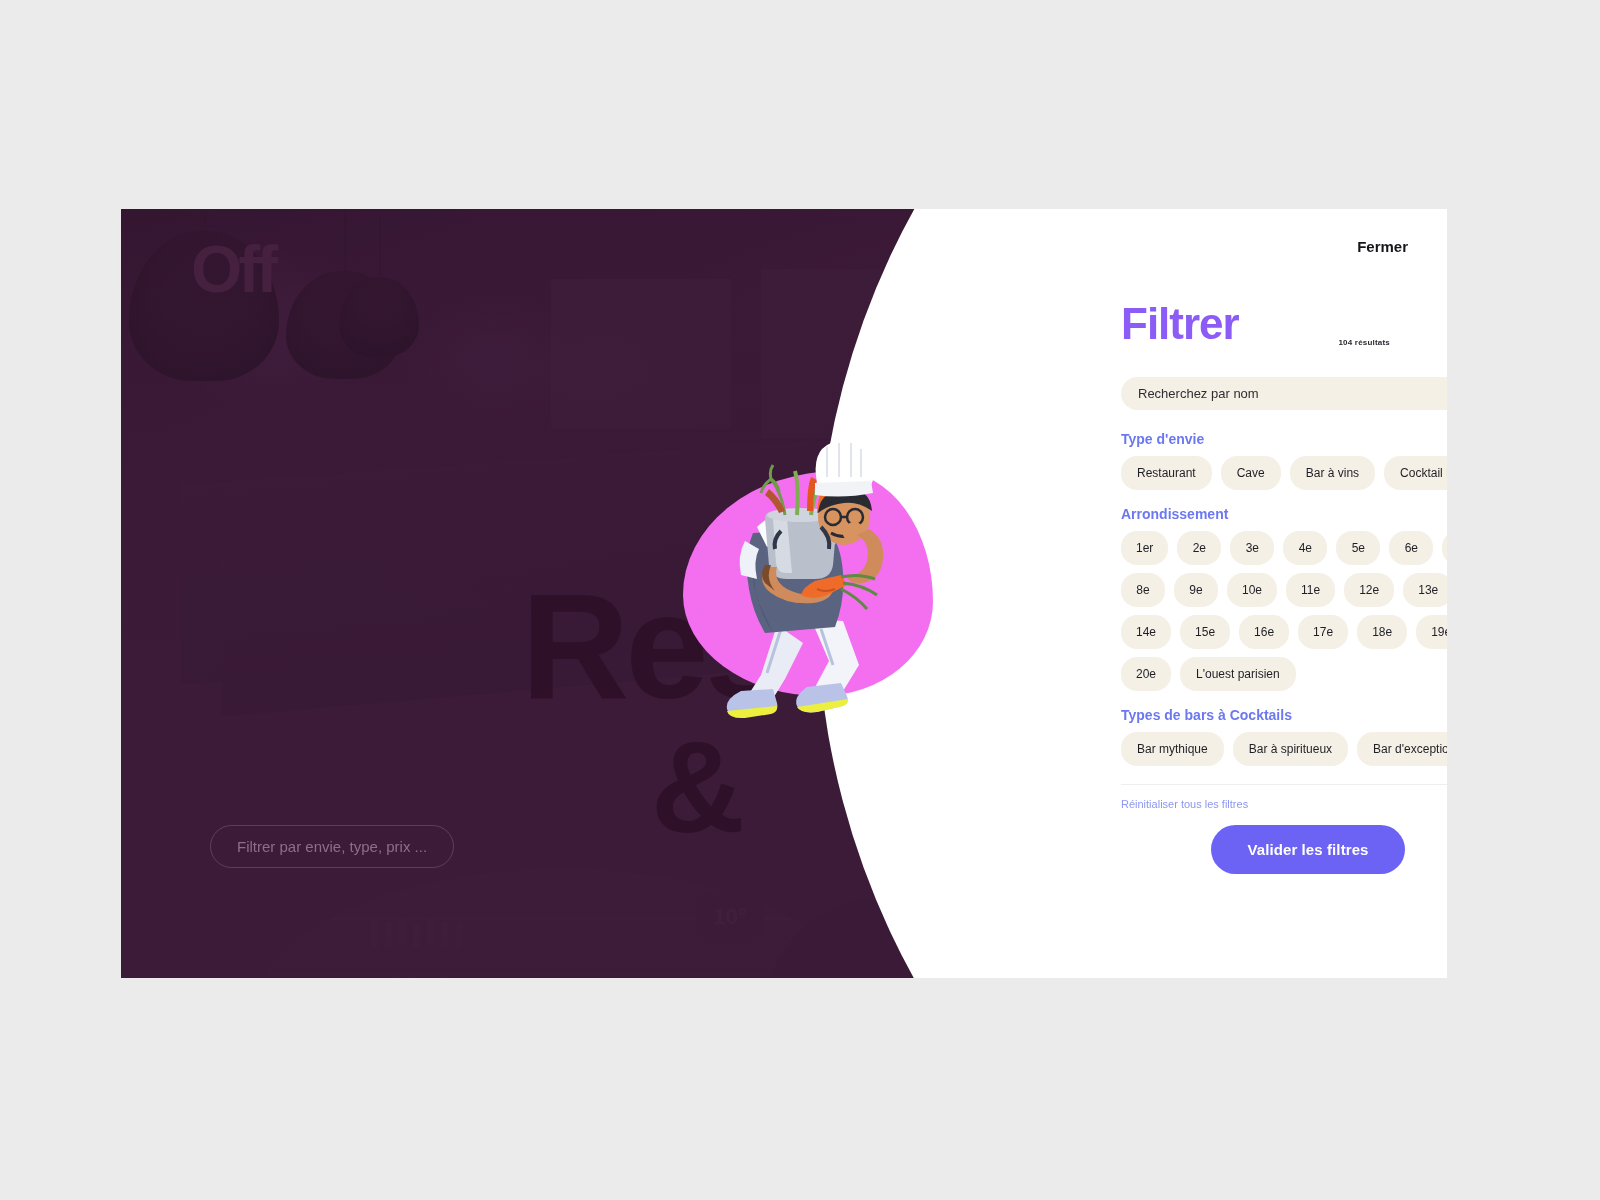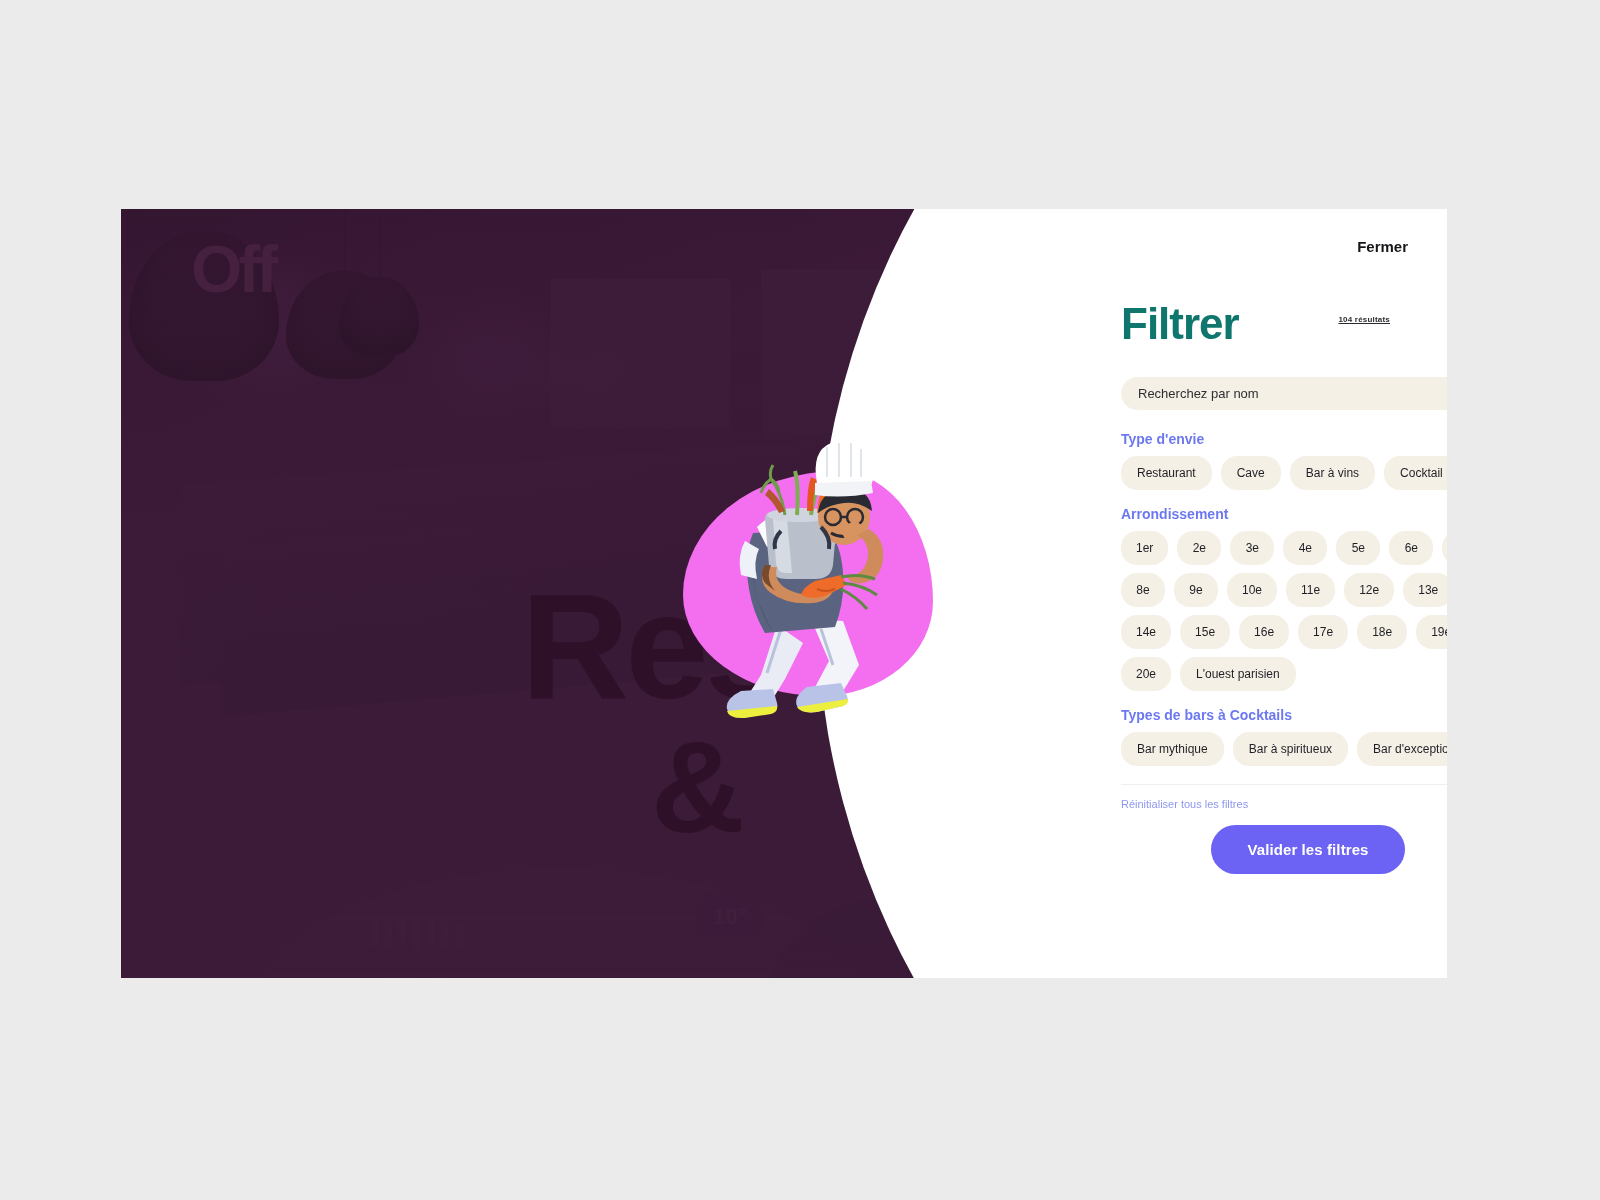--- a/index.html
+++ b/index.html
@@ -121,25 +121,25 @@
   
   .panel{
     position:absolute;left:879px;top:0;width:447px;height:769px;
   }
   .fermer{
     position:absolute;right:39px;top:29px;
     font-size:15px;font-weight:700;color:#16161a;
   }
   .title{
     position:absolute;left:121px;top:90px;
-    font-size:44px;font-weight:800;color:#0f766e;letter-spacing:-1px;
+    font-size:44px;font-weight:800;color:#8b5cf6;letter-spacing:-1px;
   }
   .results{
-    position:absolute;right:57px;top:106px;
-    font-size:8px;font-weight:700;color:#2a2a30;letter-spacing:.2px;text-decoration:underline;
+    position:absolute;right:57px;top:129px;
+    font-size:8px;font-weight:700;color:#2a2a30;letter-spacing:.2px;
   }
   .search{
     position:absolute;left:121px;top:168px;width:371px;height:33px;
     background:#f5f0e6;border-radius:18px;
     display:flex;align-items:center;padding-left:17px;box-sizing:border-box;
   }
   .search span{font-size:13px;color:#2d2d33;}
 
   .sections{position:absolute;left:121px;top:222px;width:374px;}
   .sec{margin-bottom:16px;}
@@ -198,20 +198,21 @@
       <div class="badge10">10°</div>
     </div>
     <div class="card-right"></div>
 
     <div class="purple-wash"></div>
 
     <div class="off-logo">Off</div>
     <div class="ghost resto">Resto</div>
     <div class="ghost amp">&amp;</div>
 
+    <div class="dark-pill">Filtrer par envie, type, prix ...</div>
   </div>
 
   <div class="white-curve"></div>
   <div class="white-block"></div>
 
   <div class="illus">
     <div class="blob"></div>
     <svg class="chef" viewBox="0 0 280 300">
 
       <path d="M116 196 L100 246 L86 268 L108 276 L124 250 L142 214 Z" fill="#e9ecf5"></path>

